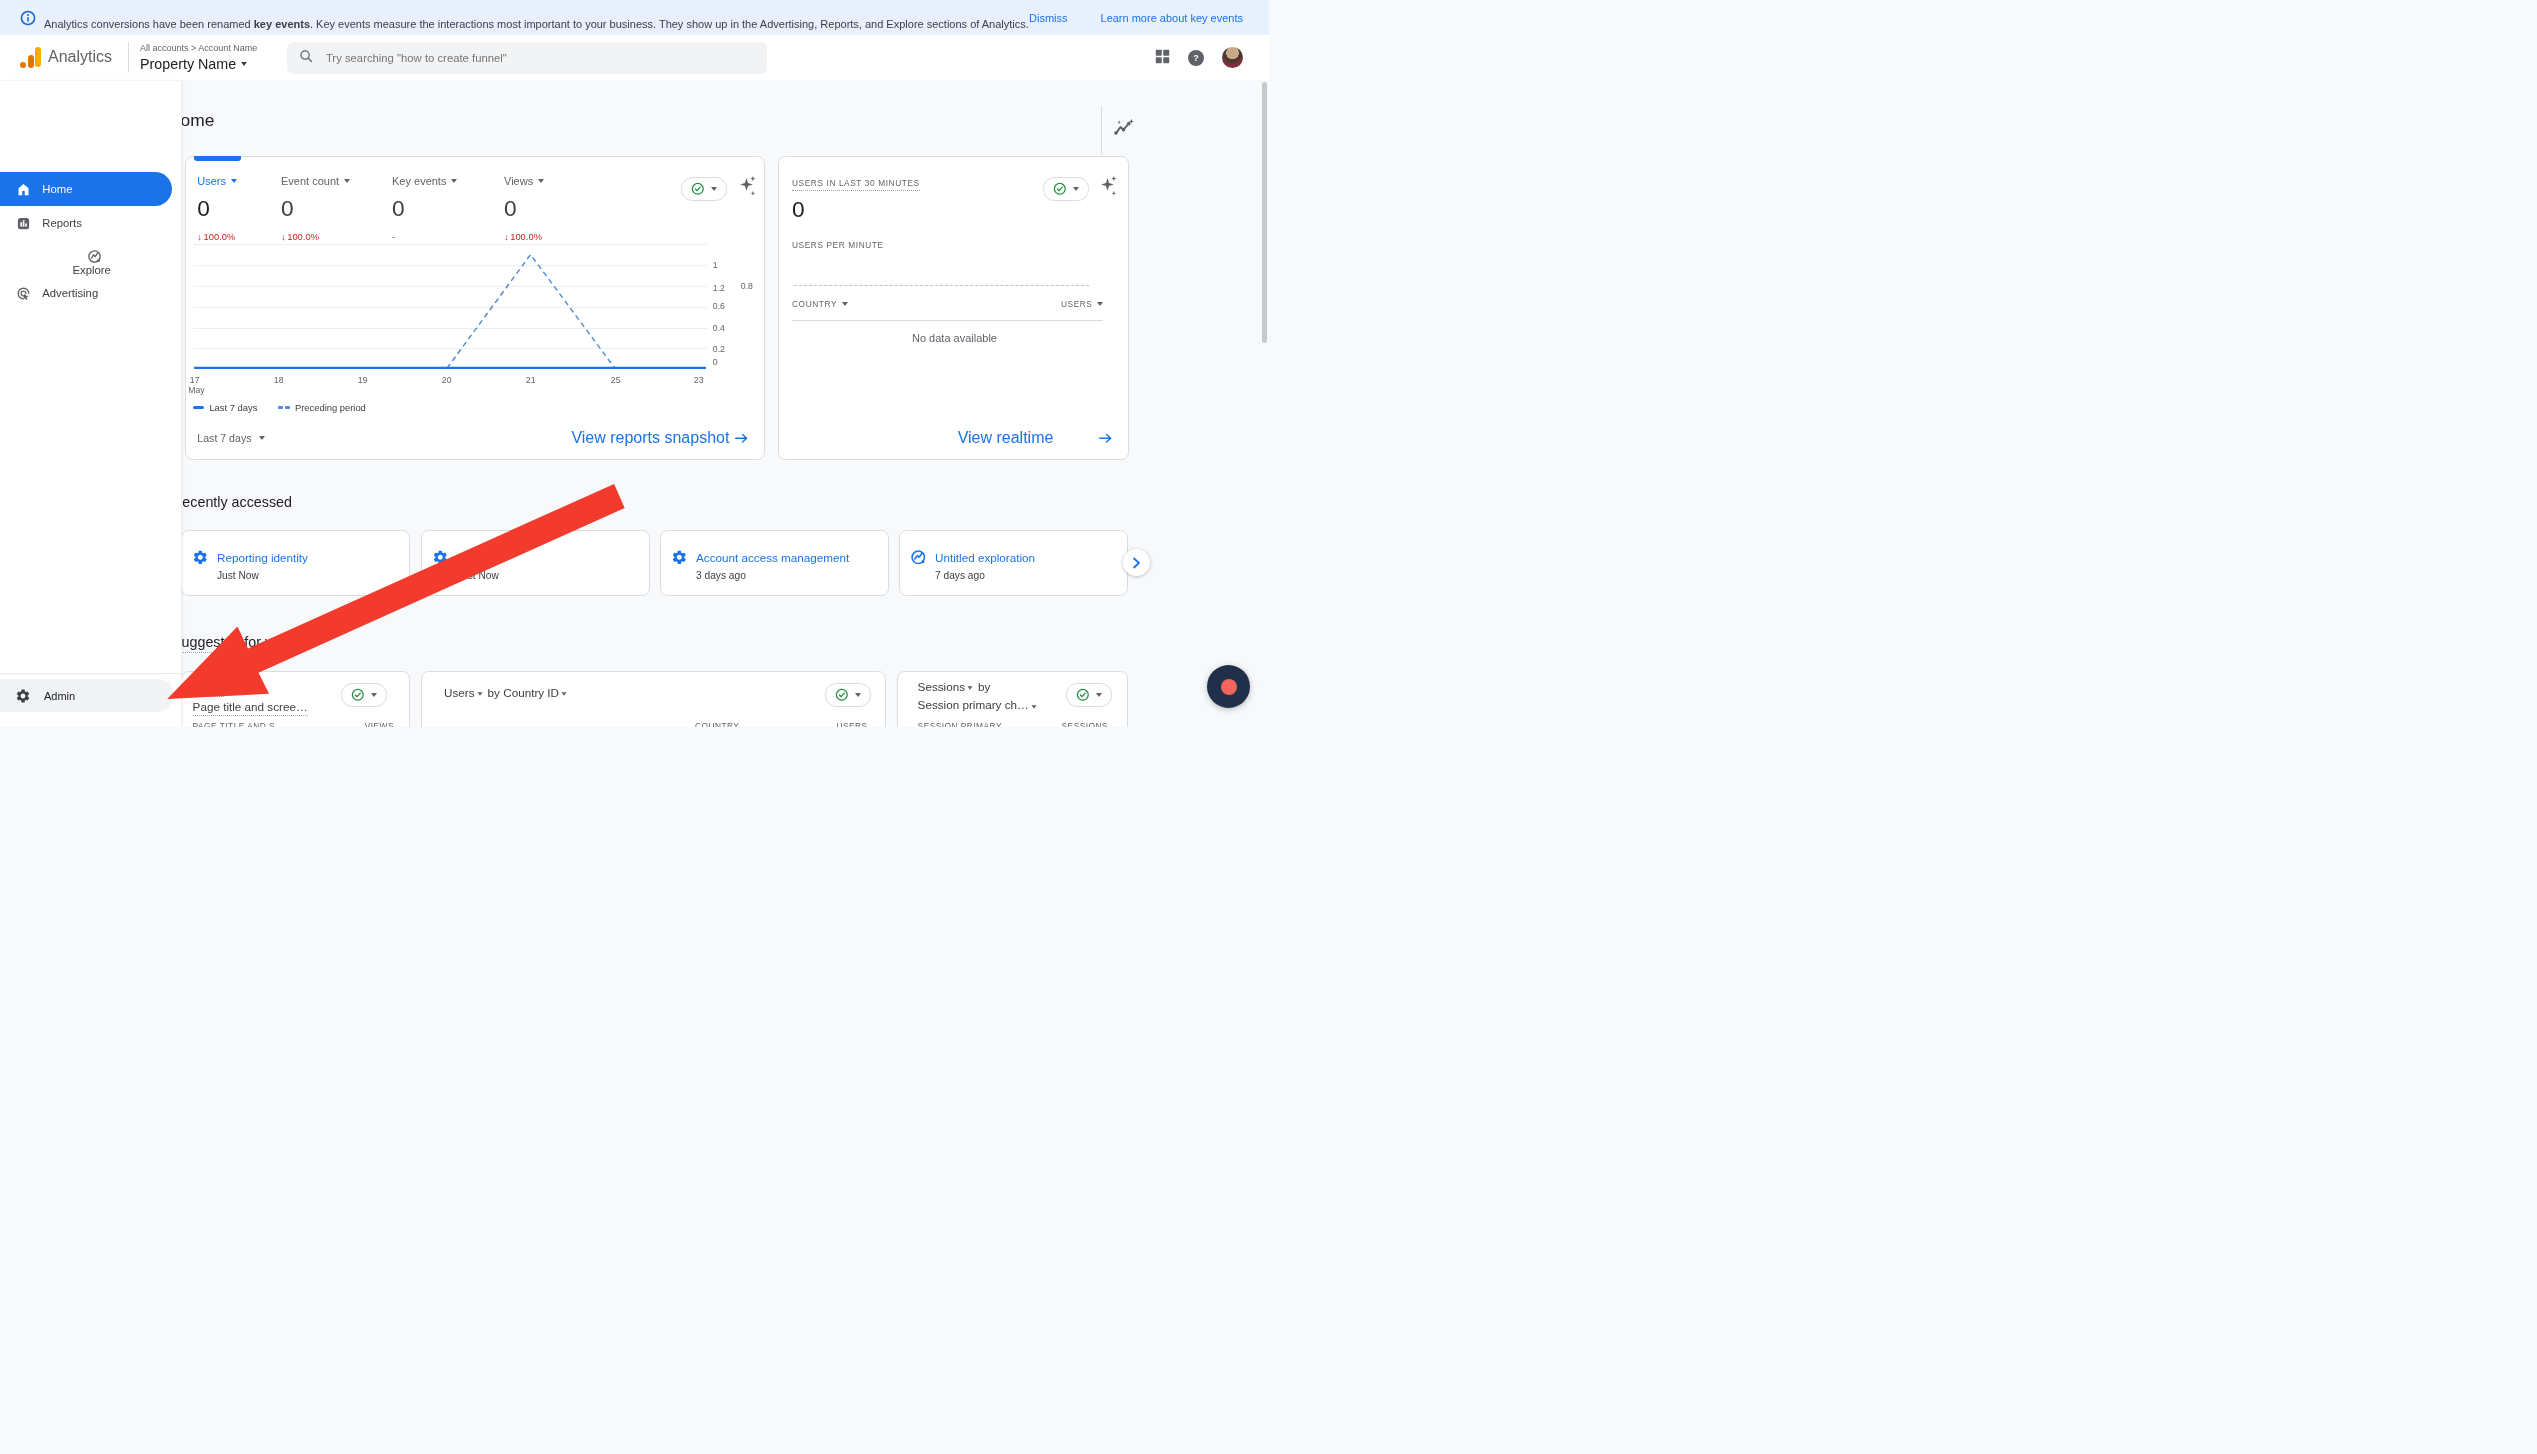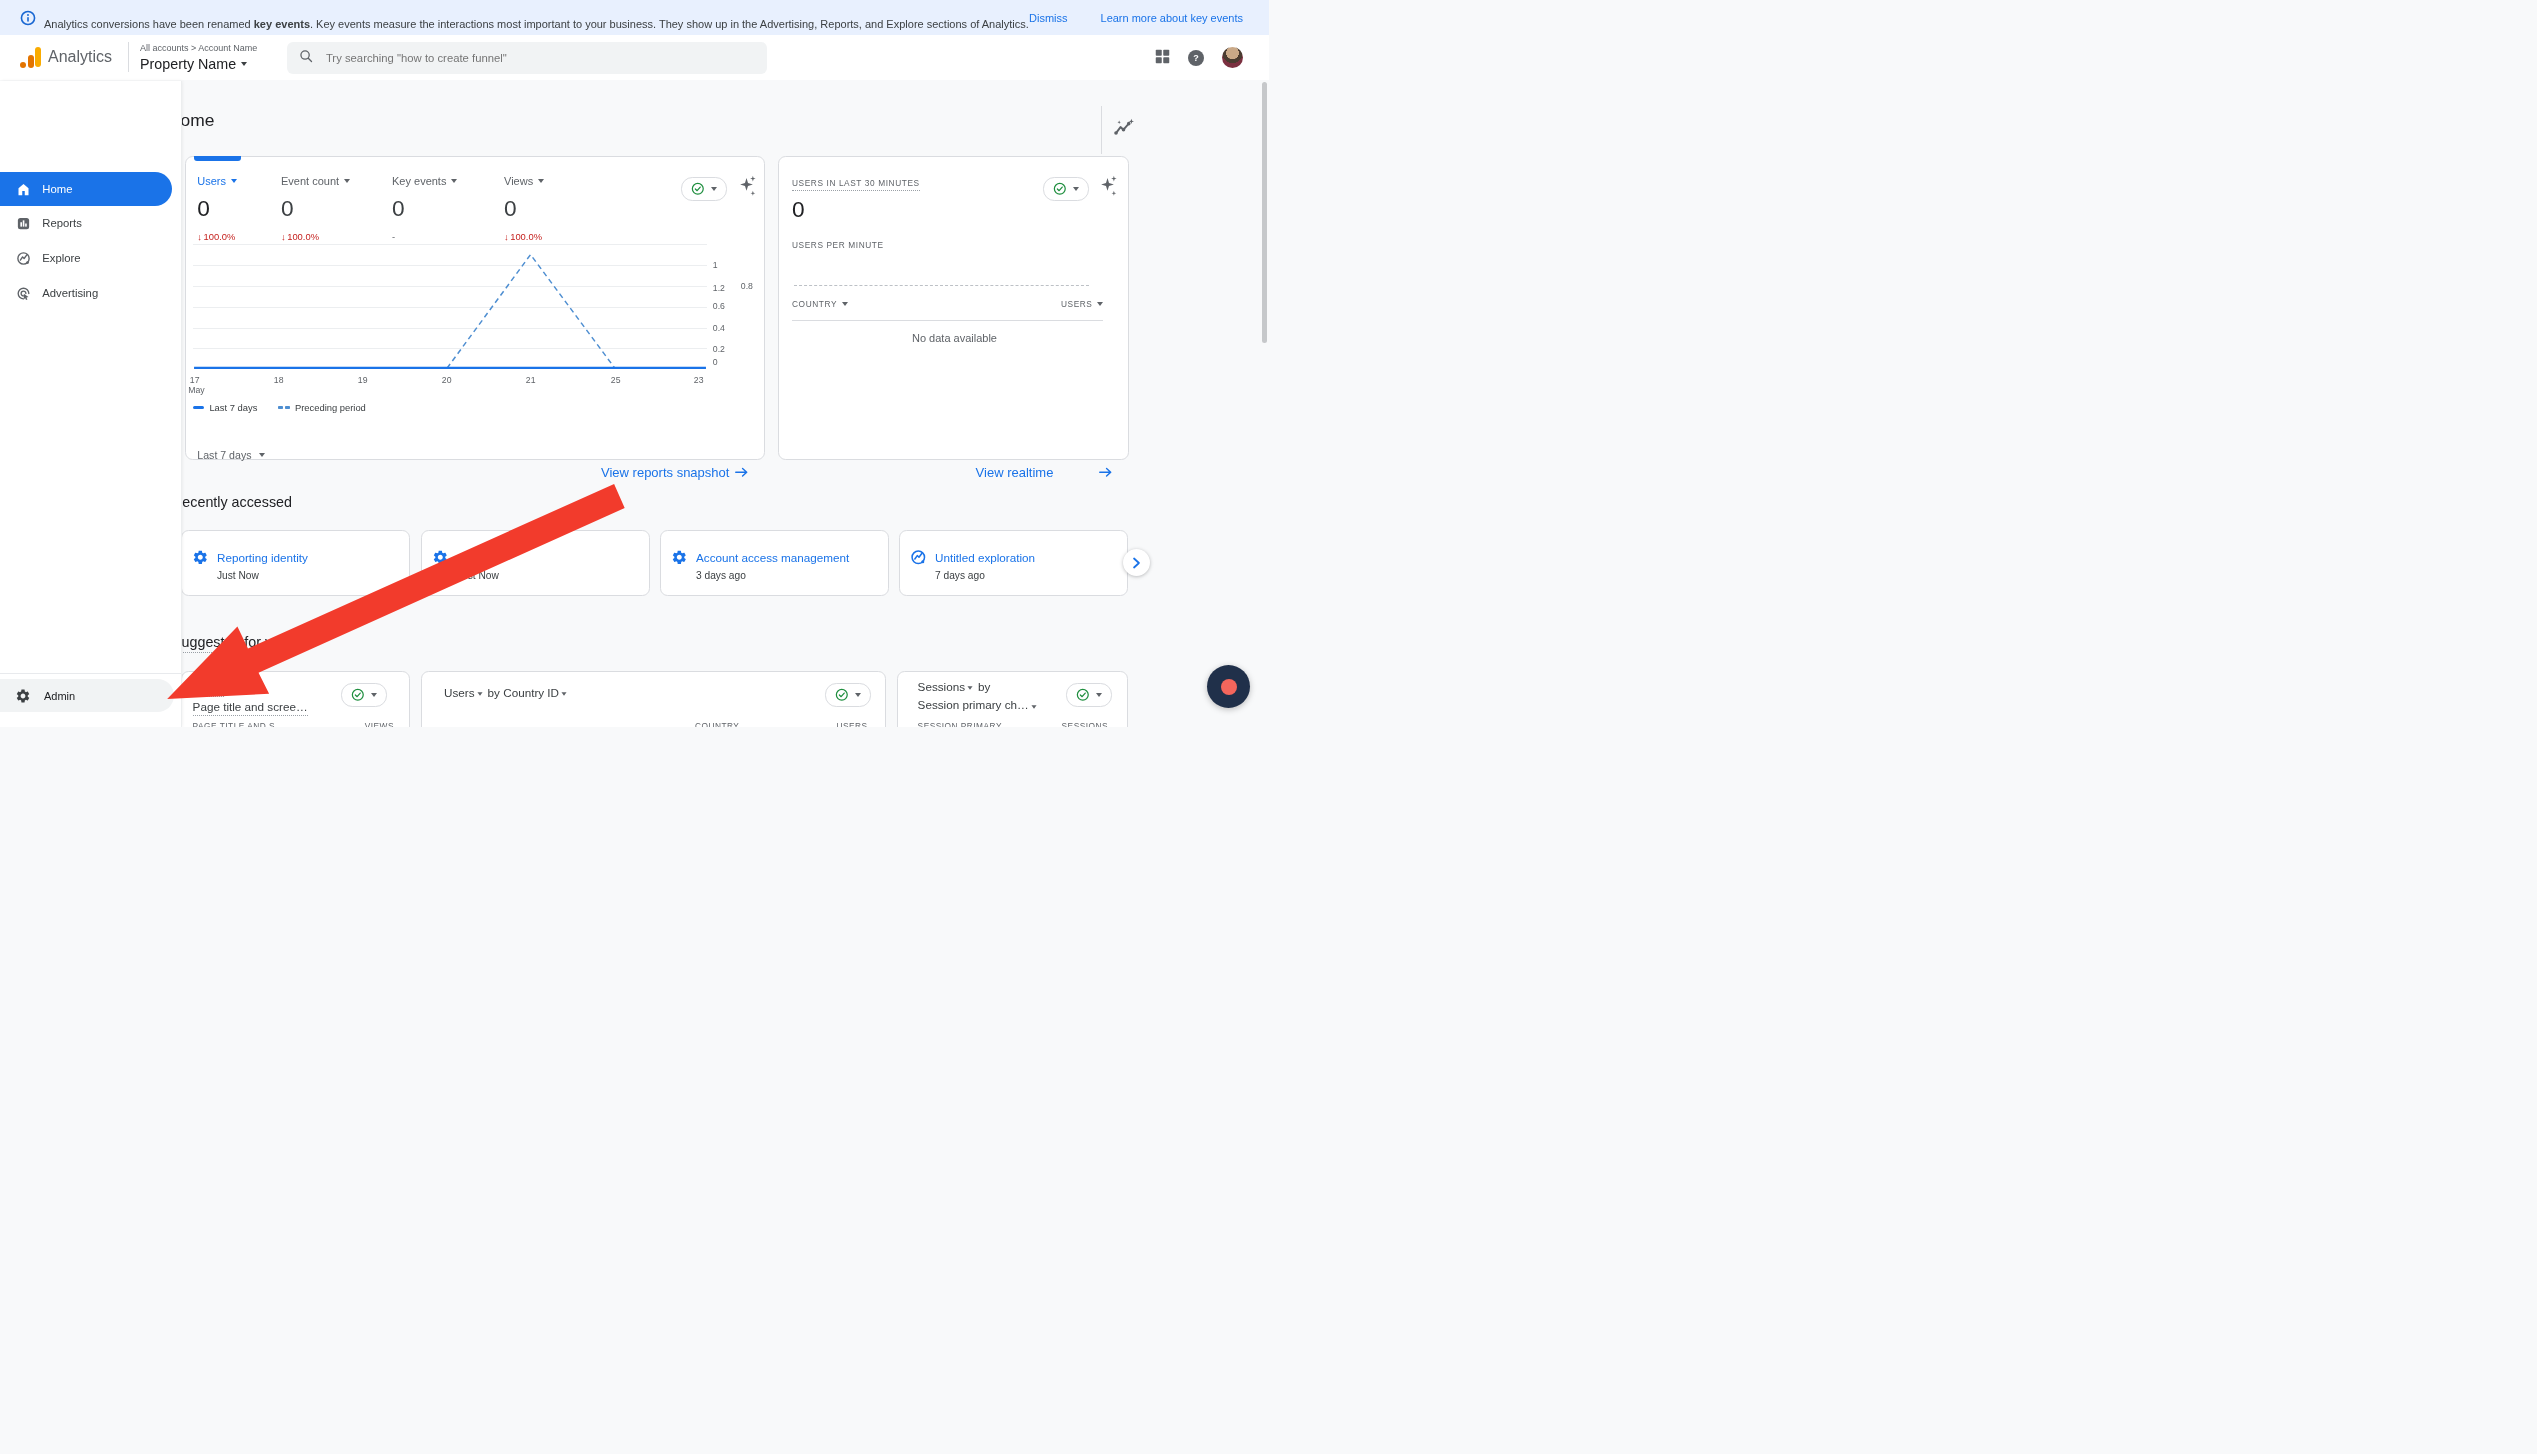--- a/index.html
+++ b/index.html
@@ -71,21 +71,21 @@
   .gridline{position:absolute;left:0;width:514px;height:0.8px;background:#eceef0;}
   .ylab{position:absolute;left:520px;width:29px;text-align:left;font-size:8.7px;color:#5f6368;}
   .xlab{position:absolute;top:140px;font-size:8.7px;color:#5f6368;}
   .may{position:absolute;left:-4.5px;top:150px;font-size:8.7px;color:#5f6368;}
   .legend{position:absolute;left:6.8px;top:245px;display:flex;gap:21px;align-items:center;font-size:9.4px;color:#3c4043;}
   .lg-solid{width:11.3px;height:2.3px;background:#1a73e8;border-radius:1.5px;margin-right:5.3px;}
   .lg-dash{display:inline-flex;gap:2.3px;margin-right:5.3px;}
   .lg-dash i{width:4.5px;height:2.3px;background:#4e8ed1;border-radius:0.8px;}
   .ov-footer{position:absolute;left:11.3px;right:15px;top:272px;display:flex;align-items:center;}
   .range-select{font-size:10.6px;color:#5f6368;display:flex;align-items:center;gap:7.6px;cursor:pointer;}
-  .snap-link{margin-left:auto;display:flex;align-items:center;gap:6px;font-size:13px;color:#1a73e8;cursor:pointer;margin-top:36px;}
+  .snap-link{margin-left:auto;display:flex;align-items:center;gap:6px;font-size:16px;color:#1a73e8;cursor:pointer;}
   
   .rt-card{left:778px;top:156px;width:351px;height:304px;}
   .small-caps{font-size:8.3px;letter-spacing:0.6px;color:#5f6368;}
   .dotted{border-bottom:1.5px dotted #9aa0a6;padding-bottom:2.3px;}
   .rt-title{position:absolute;left:13px;top:21px;}
   .rt-zero{position:absolute;left:13px;top:39px;font-size:22.7px;font-weight:500;color:#202124;}
   .rt-upm{position:absolute;left:13px;top:83px;}
   .rt-dashline{position:absolute;left:15px;top:128px;width:295px;border-top:1.5px dashed #bdc1c6;}
   .rt-cols{position:absolute;left:13px;top:142px;width:311px;display:flex;}
   .rt-col{font-size:8.3px;letter-spacing:0.6px;color:#5f6368;display:flex;align-items:center;gap:4.5px;cursor:pointer;}
@@ -455,21 +455,21 @@
     <span class="nicon">
       <svg width="15" height="15" viewBox="0 0 24 24">
           <rect x="3" y="3" width="18" height="18" rx="4" fill="#5f6368"></rect>
           <rect x="7" y="10" width="2.6" height="7" fill="#fff"></rect>
           <rect x="10.8" y="7" width="2.6" height="10" fill="#fff"></rect>
           <rect x="14.6" y="12" width="2.6" height="5" fill="#fff"></rect>
         </svg>
     </span>
     <span class="nlabel">Reports</span>
   </div>
-  <div class="nav-item" style="top:160px;">
+  <div class="nav-item" style="top:168px;flex-direction:column;">
     <span class="nicon">
       <svg width="15" height="15" viewBox="0 0 24 24">
           <circle cx="12" cy="12" r="9" fill="none" stroke="#5f6368" stroke-width="2.2"></circle>
           <polyline points="7,14.5 10.5,9.5 13,12 17,6.5" fill="none" stroke="#5f6368" stroke-width="2.2" stroke-linecap="round" stroke-linejoin="round"></polyline>
           <circle cx="18.5" cy="18.5" r="2.2" fill="#5f6368"></circle>
         </svg>
     </span>
     <span class="nlabel">Explore</span>
   </div>
   <div class="nav-item" style="top:195px;">

